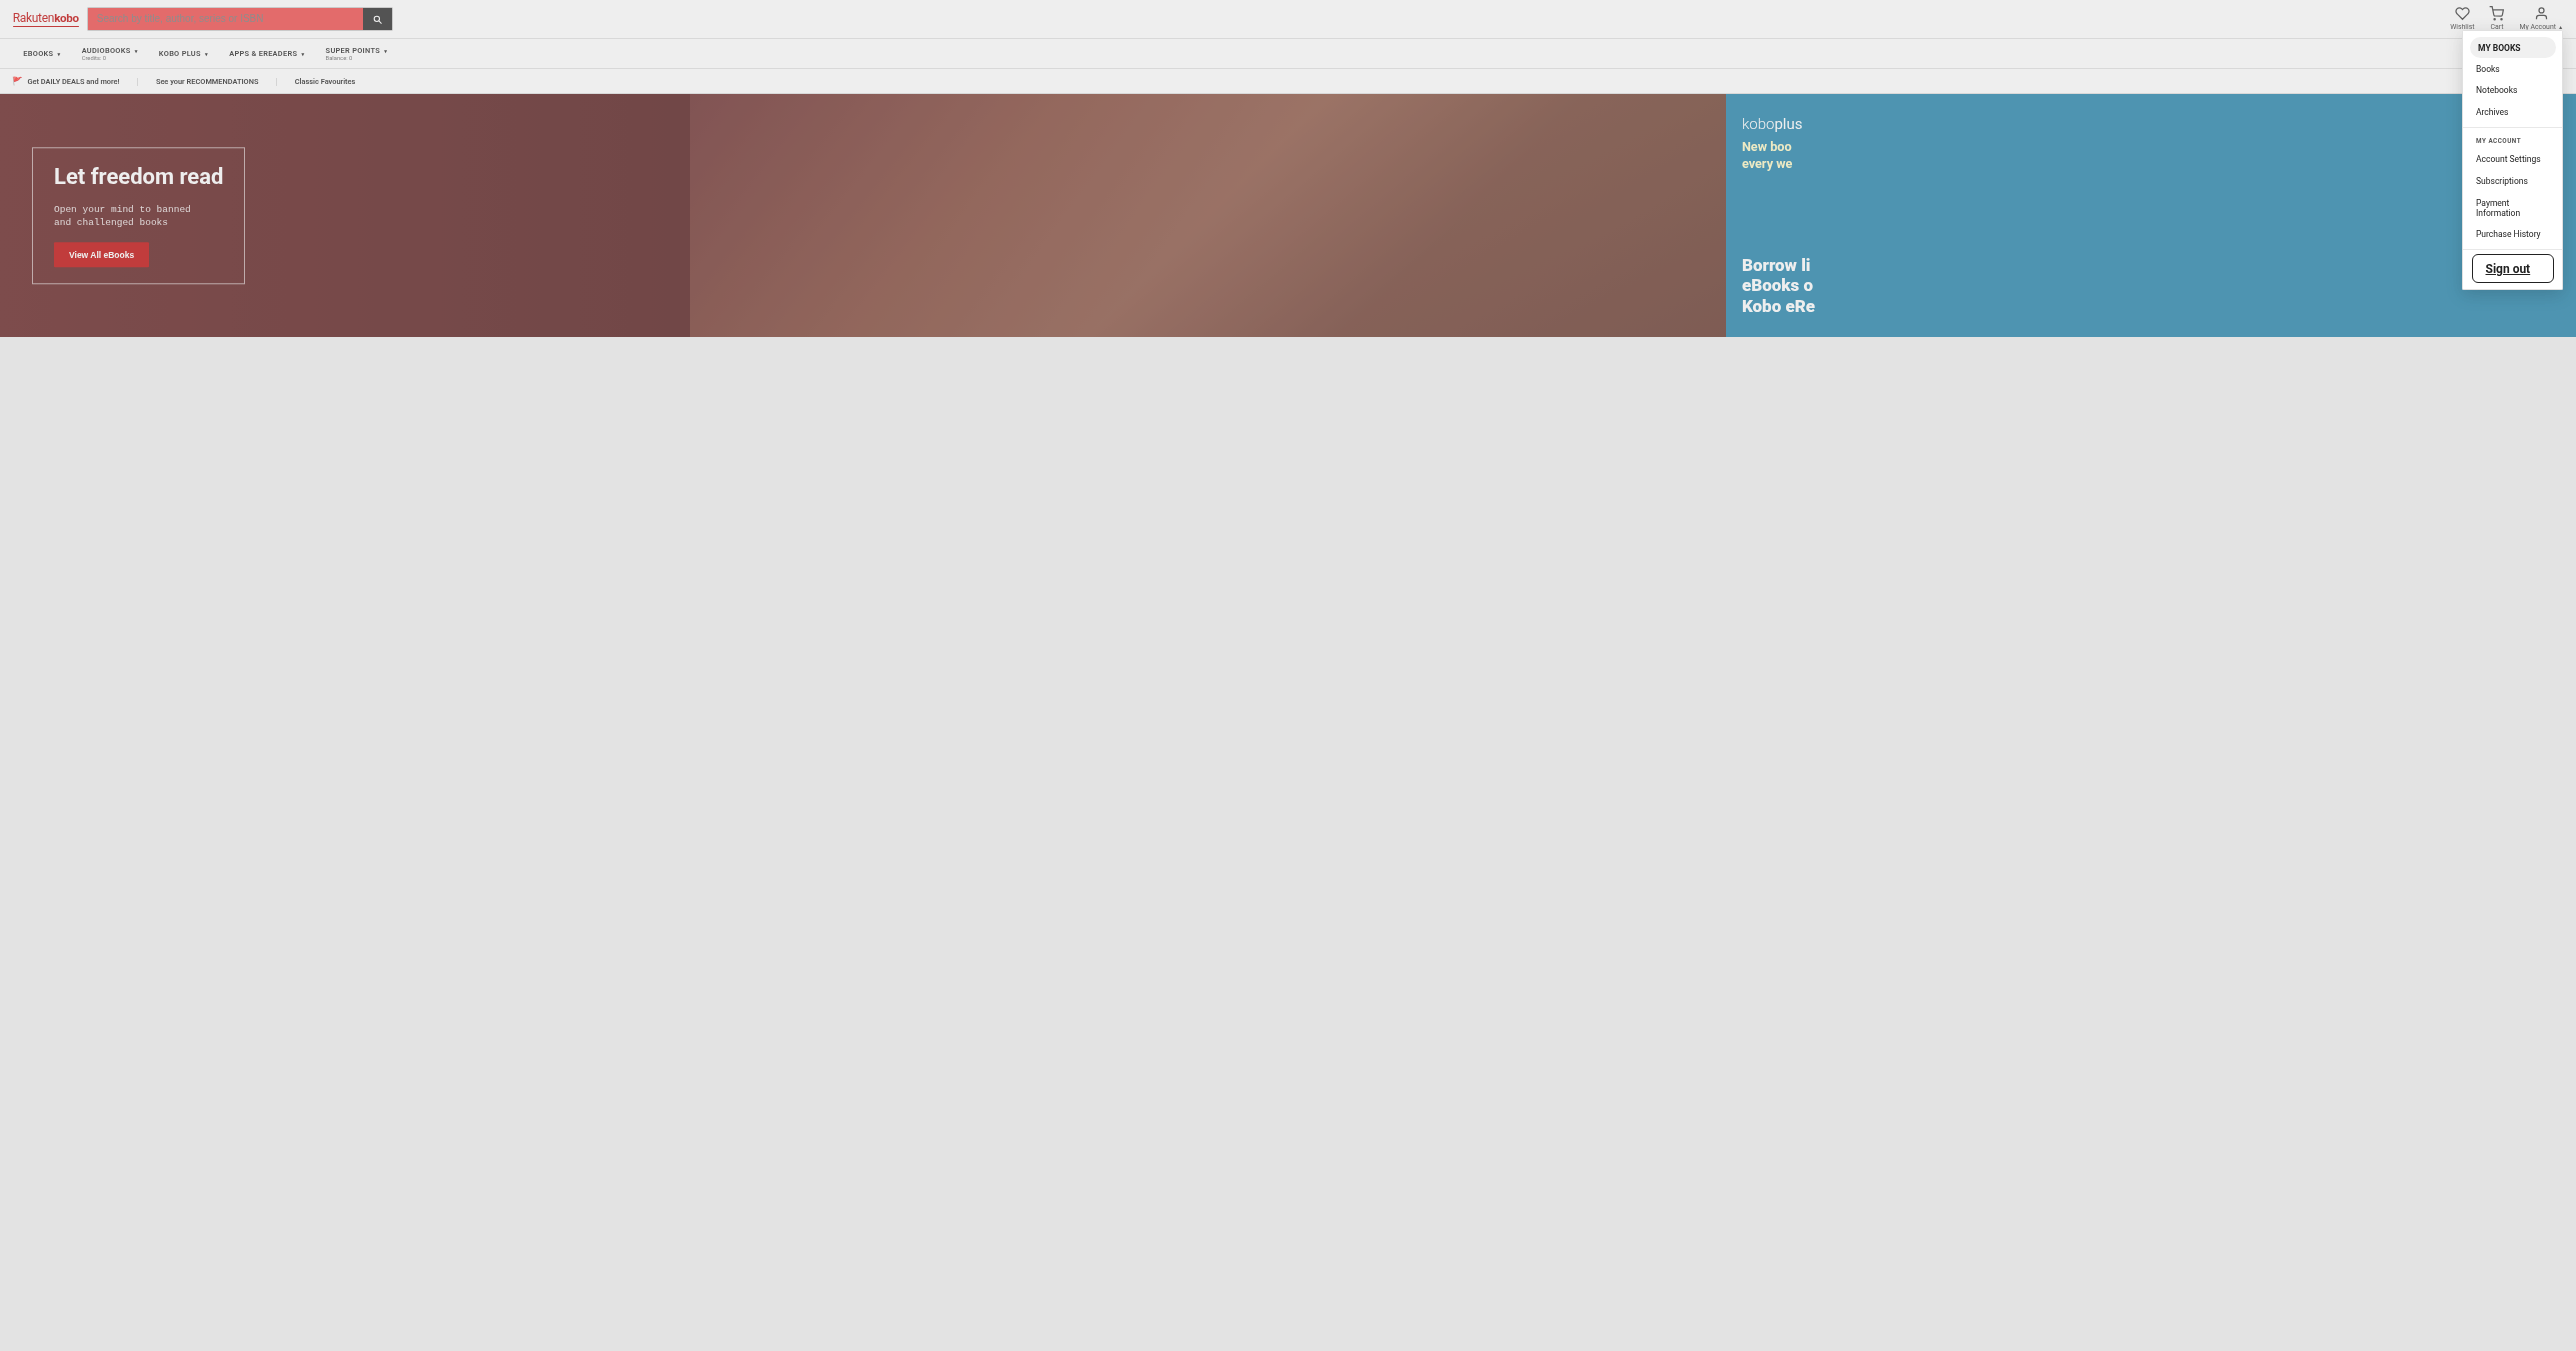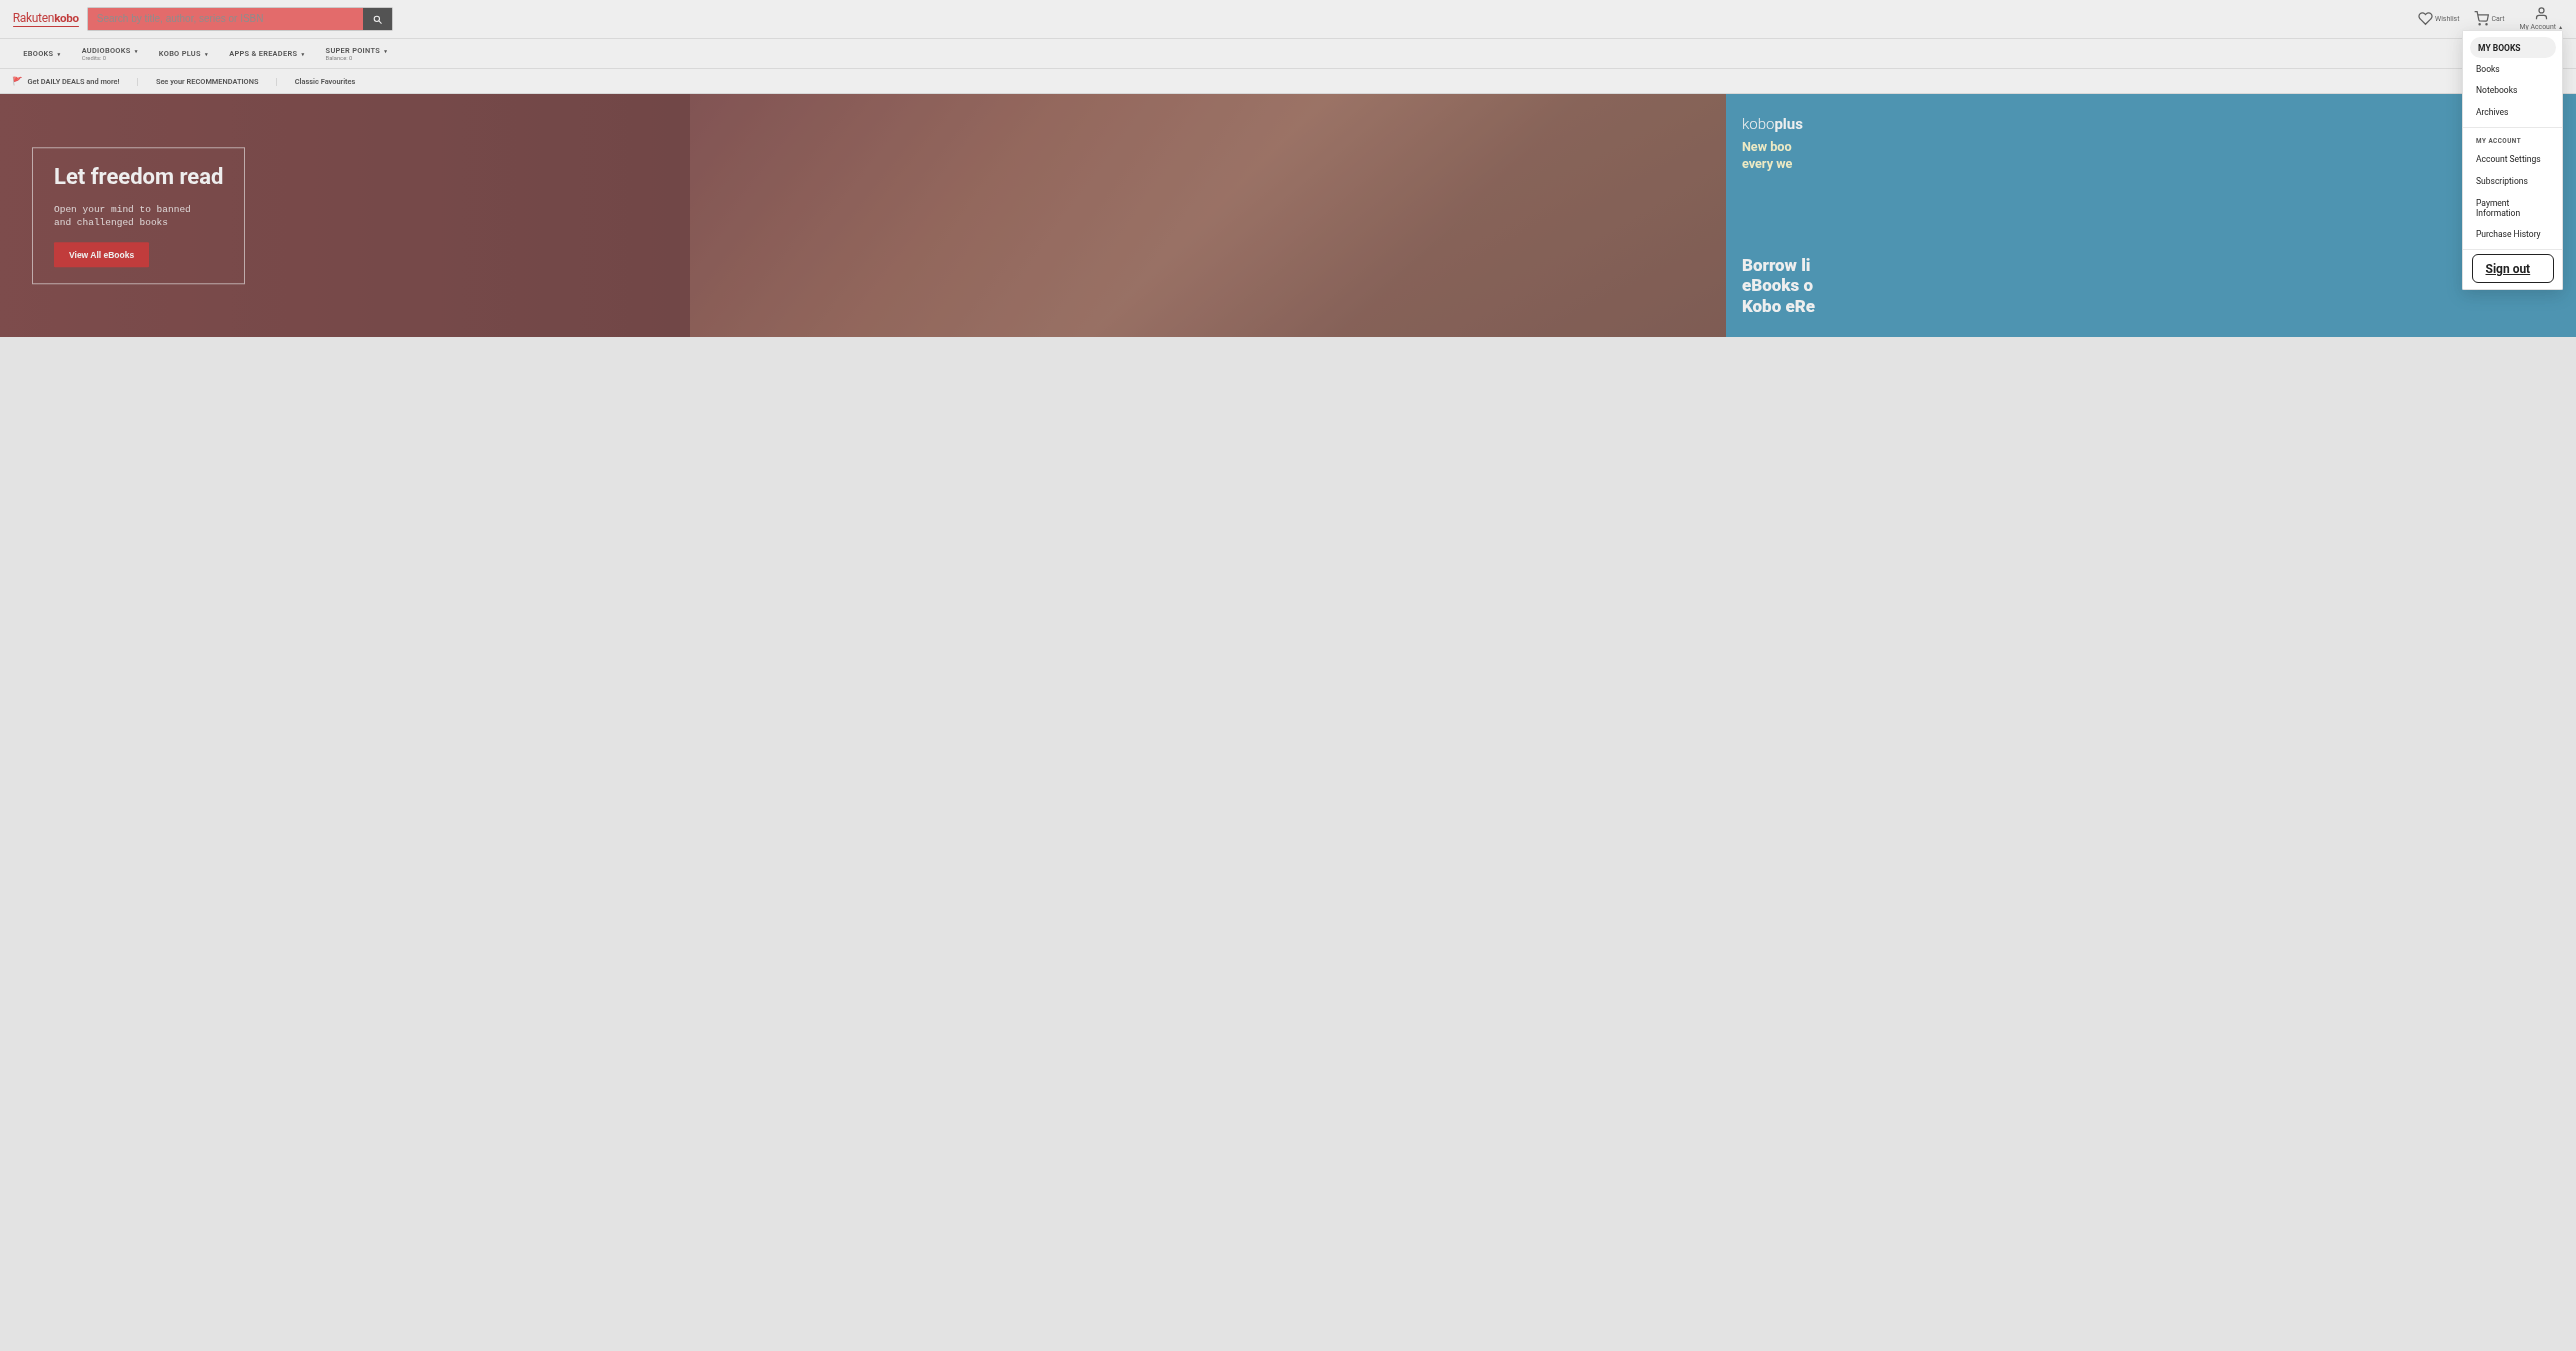--- a/index.html
+++ b/index.html
@@ -85,21 +85,21 @@
 
     .header-right {
       margin-left: auto;
       display: flex;
       align-items: center;
       gap: 15px;
     }
 
     .header-action {
       display: flex;
-      flex-direction: row;
+      flex-direction: column;
       align-items: center;
       gap: 2.1px;
       cursor: pointer;
       color: #333;
       text-decoration: none;
       font-size: 6.9px;
       text-align: right;
     }
 
     .header-action svg {
@@ -280,21 +280,21 @@
       color: #fff;
     }
 
     .kobo-plus-logo {
       font-size: 15px;
       font-weight: 300;
       margin-bottom: 6.3px;
     }
 
     .kobo-plus-logo strong {
-      font-weight: 700;
+      font-weight: 400;
     }
 
     .kobo-plus-tagline {
       font-size: 12.7px;
       font-weight: 700;
       color: #fef9c3;
       line-height: 1.3;
     }
 
     .kobo-plus-bottom {

